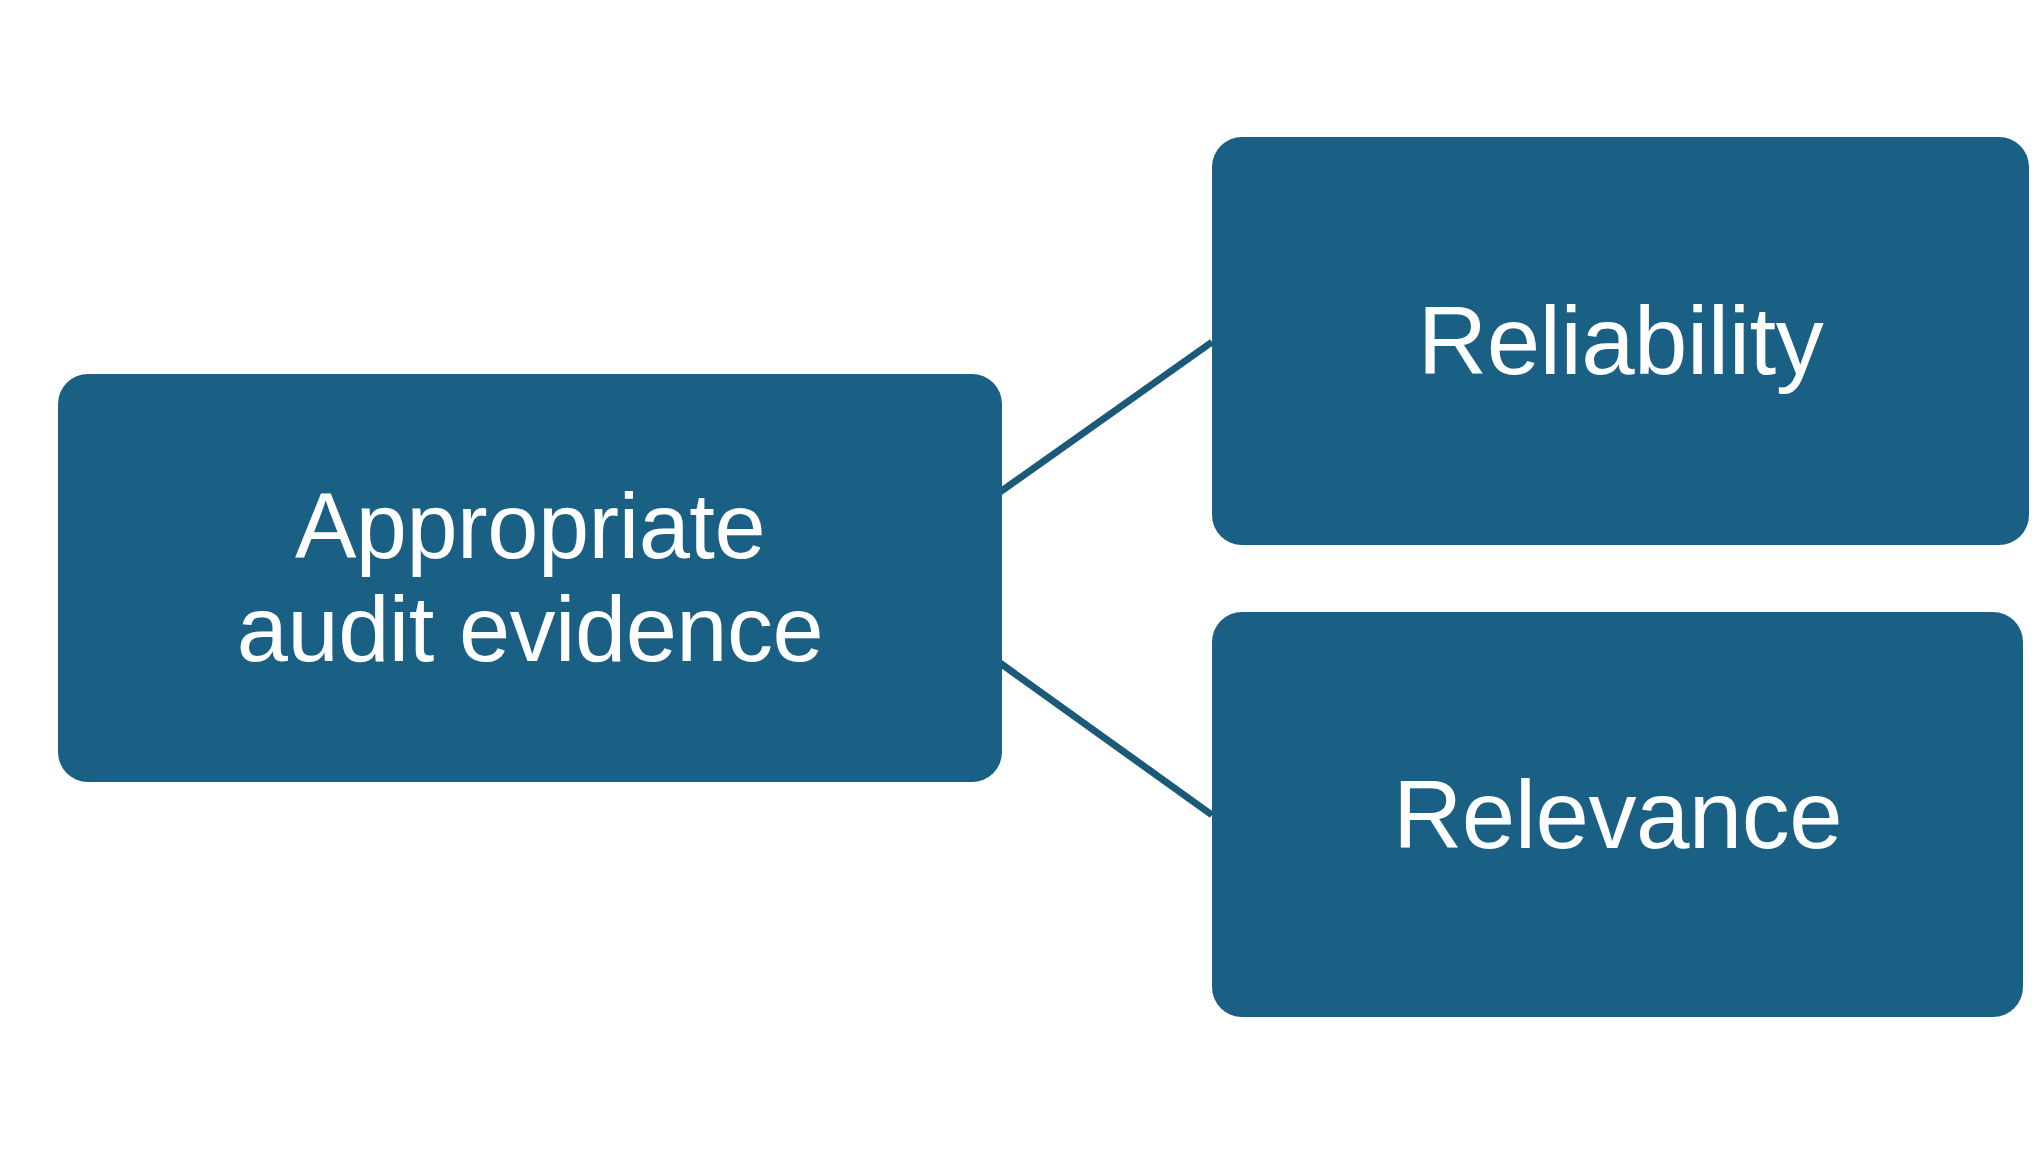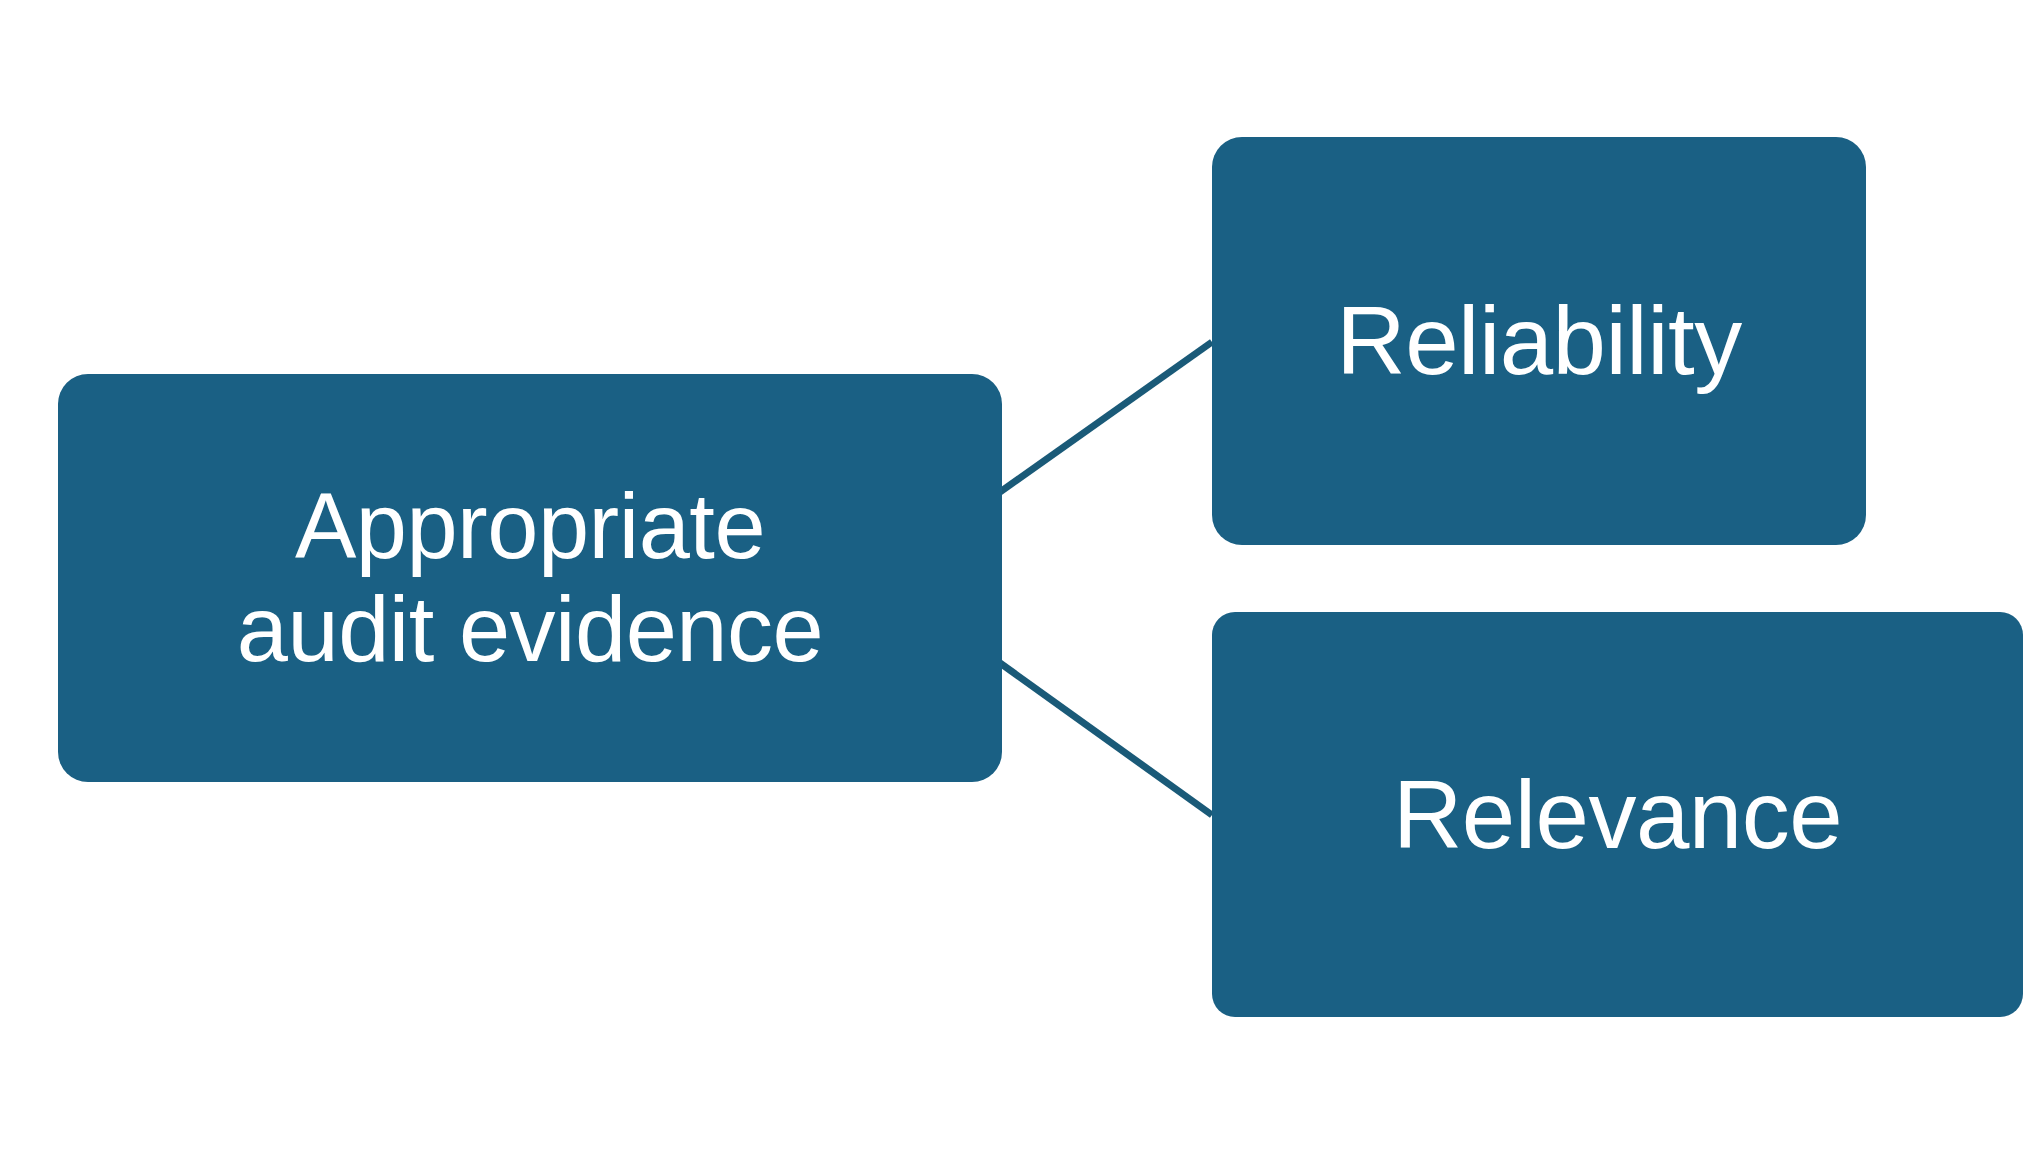--- a/index.html
+++ b/index.html
@@ -51,31 +51,30 @@
   #node-root {
     left: 58px;
     top: 374px;
     width: 944px;
     height: 408px;
     font-size: 92px;
   }
   #node-reliability {
     left: 1212px;
     top: 137px;
-    width: 654px;
+    width: 817px;
     height: 408px;
     font-size: 96px;
   }
   #node-relevance {
     left: 1212px;
     top: 612px;
     width: 811px;
     height: 405px;
     font-size: 96px;
-    border-radius: 23px;
   }
 </style>
 </head>
 <body>
 
 <div id="canvas" style="background: rgb(255, 255, 255);">
 
   <svg id="connectors" viewBox="0 0 2037 1155" width="2037" height="1155" xmlns="http://www.w3.org/2000/svg">
     <polyline points="880,577 1212,342" fill="none" stroke="#1A5A78" stroke-width="7" stroke-linecap="butt"></polyline>
     <polyline points="880,577 1212,815" fill="none" stroke="#1A5A78" stroke-width="7" stroke-linecap="butt"></polyline>

